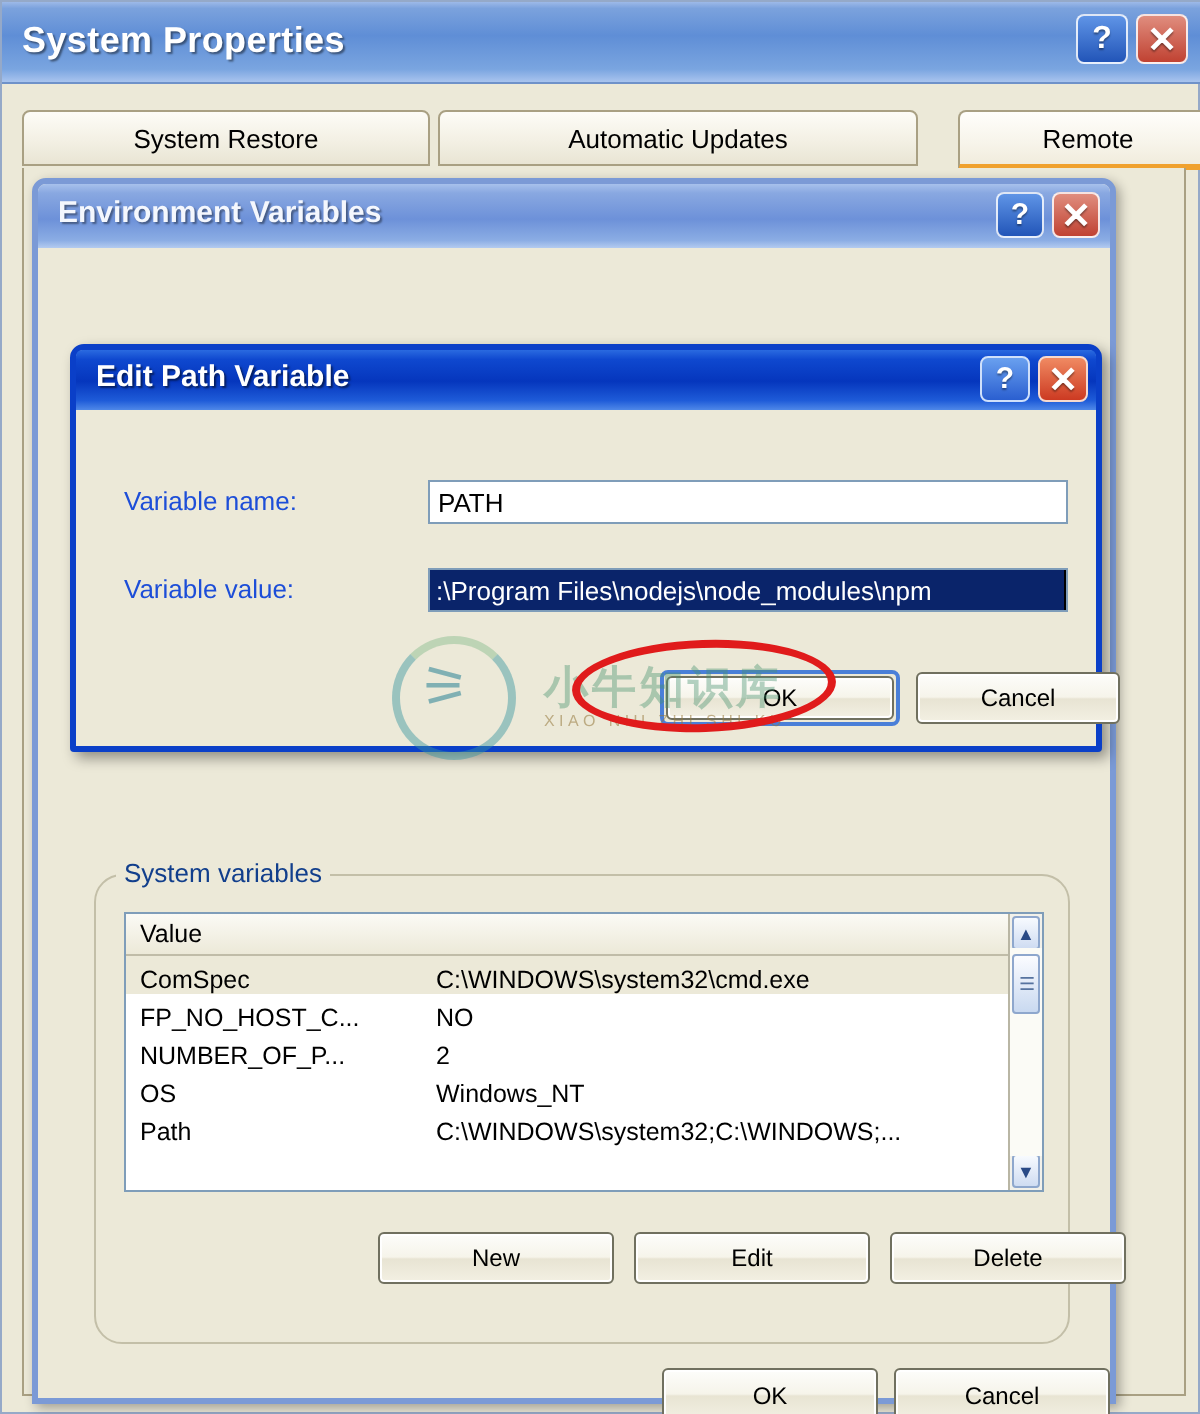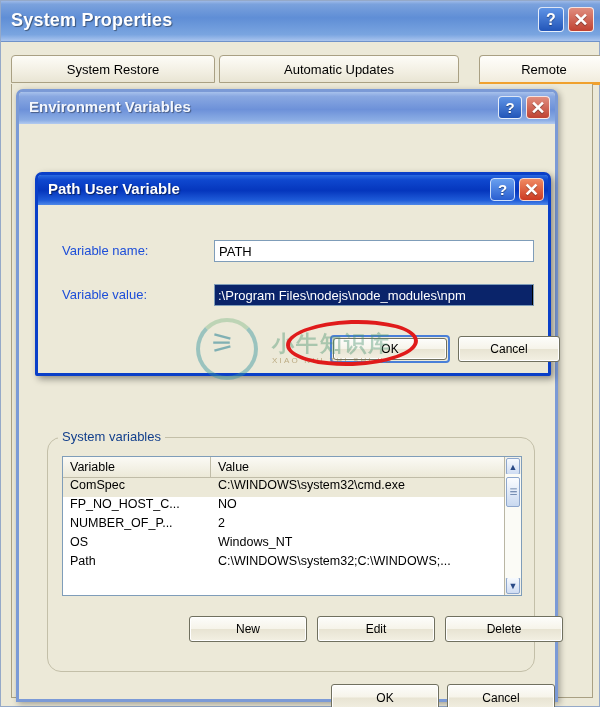--- a/index.html
+++ b/index.html
@@ -104,21 +104,21 @@
   }
   .lb-head { display: flex; height: 21px; background: #ece9d8; border-bottom: 1px solid #c0bca8; }
   .lb-head .hc {
     font-size: 12.5px; color: #000; display: flex; align-items: center;
     padding-left: 7px; border-right: 1px solid #c0bca8;
     background: linear-gradient(180deg,#fbfaf5,#ece9d8);
   }
   .lb-head .hc.c1 { width: 148px; }
   .lb-head .hc.c2 { flex: 1; border-right: none; }
   .lb-rows { position: relative; }
-  .lb-row { display: flex; height: 19px; align-items: flex-start; font-size: 12.5px; color: #000; }
+  .lb-row { display: flex; height: 19px; align-items: flex-end; font-size: 12.5px; color: #000; }
   .lb-row.sel { background: #ece9d8; }
   .lb-row .c1 { width: 148px; padding-left: 7px; overflow: hidden; white-space: nowrap; }
   .lb-row .c2 { flex: 1; padding-left: 7px; overflow: hidden; white-space: nowrap; }
 
   .vscroll {
     position: absolute; right: 0; top: 0; width: 17px; bottom: 0;
     background: #f2f1ea; border-left: 1px solid #b9b6a4;
     display: flex; flex-direction: column; justify-content: space-between;
   }
   .sb-btn {
@@ -277,21 +277,20 @@
 
     <div class="envbody">
 
       <div class="uservars-label">User variables for administrator</div>
 
       <div class="groupbox">
         <div class="gtitle">System variables</div>
 
         <div class="listbox">
           <div class="lb-head">
-            <div class="hc c1">Variable</div>
             <div class="hc c2">Value</div>
           </div>
           <div class="lb-rows">
             <div class="lb-row sel">
               <div class="c1">ComSpec</div>
               <div class="c2">C:\WINDOWS\system32\cmd.exe</div>
             </div>
             <div class="lb-row">
               <div class="c1">FP_NO_HOST_C...</div>
               <div class="c2">NO</div>
@@ -328,21 +327,21 @@
       <div class="env-foot">
         <div class="xpbtn okb">OK</div>
         <div class="xpbtn cab">Cancel</div>
       </div>
     </div>
   </div>
 
   <div class="editdlg">
 
     <div class="editdlg-title">
-      <div class="tt">Path User Variable</div>
+      <div class="tt">Edit Path Variable</div>
       <div class="titlebtns">
         <div class="tbtn help">?</div>
         <div class="tbtn close">
           <span class="x">✕</span>
         </div>
       </div>
     </div>
 
     <div class="editbody">
 

